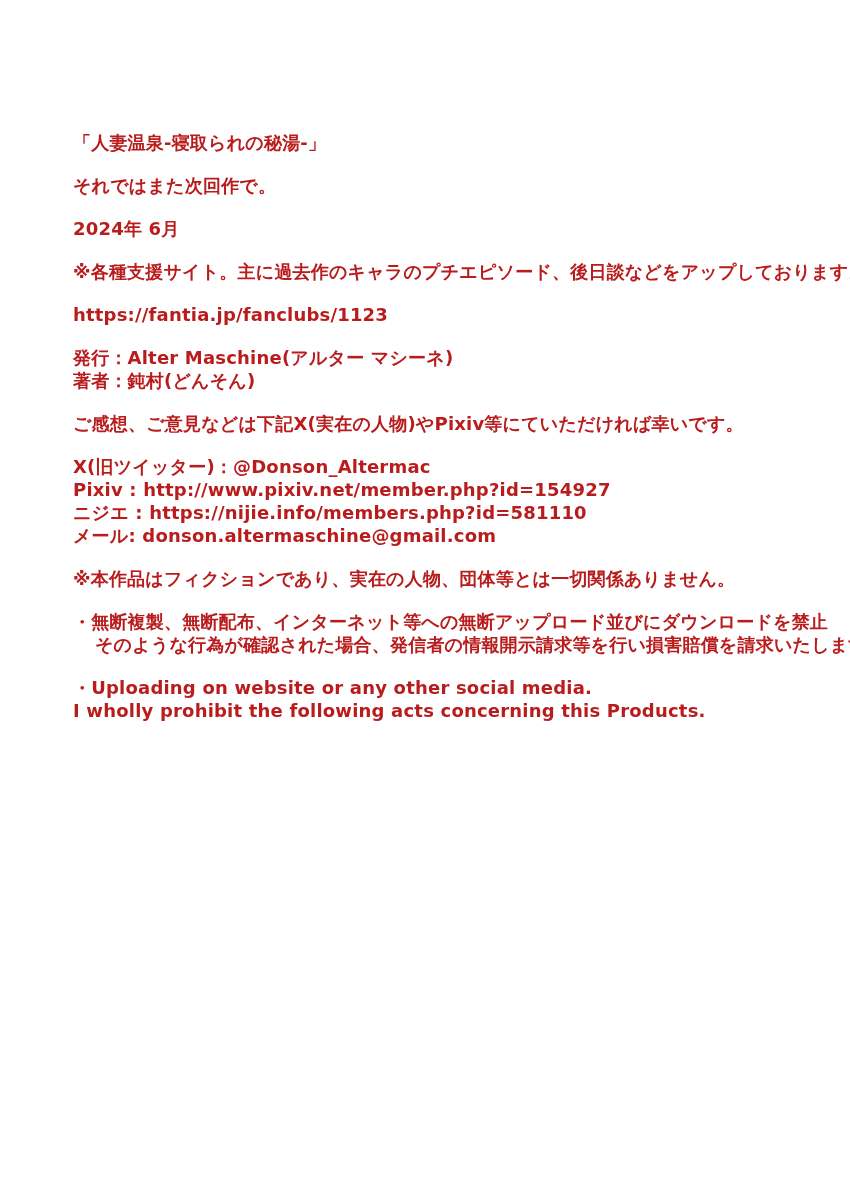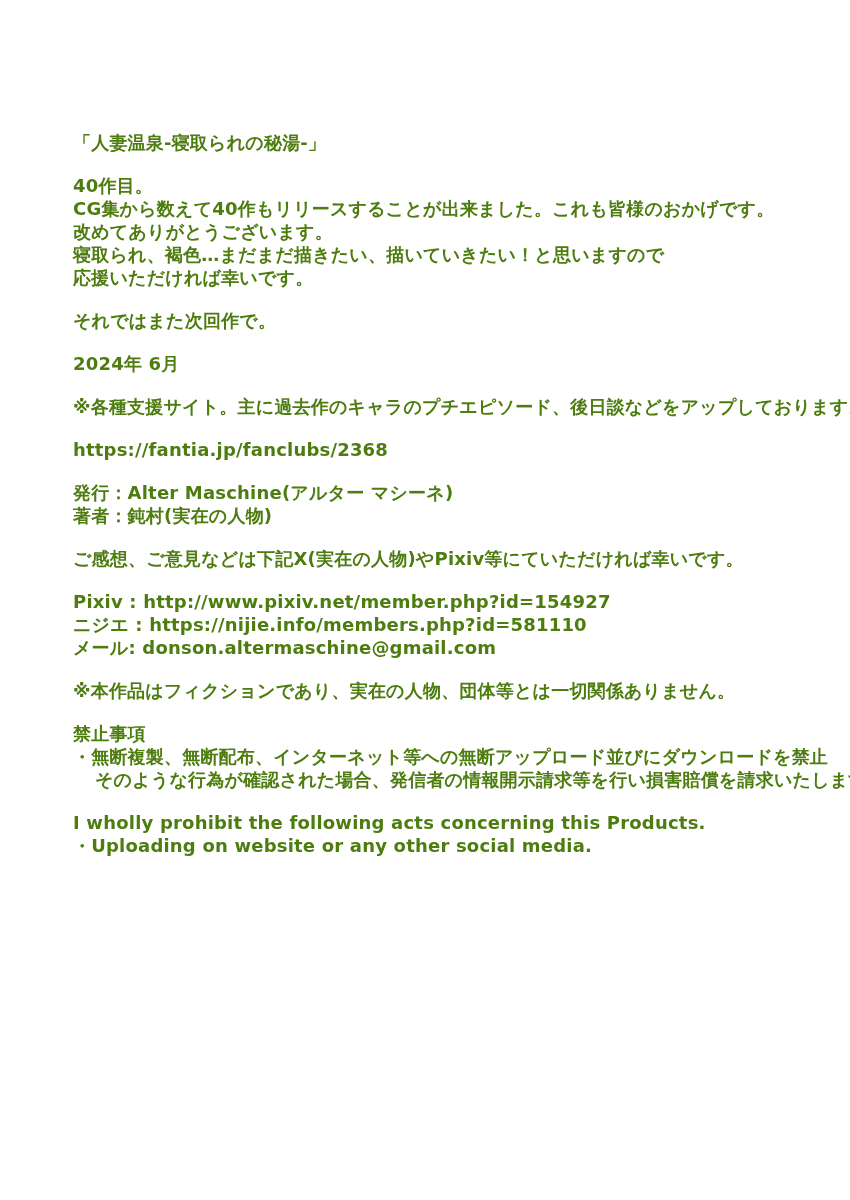--- a/index.html
+++ b/index.html
@@ -9,87 +9,80 @@
       background: #ffffff;
       font-family: "DejaVu Sans", "Liberation Sans", sans-serif;
       overflow: hidden;
     }
     .page {
       position: relative;
       width: 850px;
       height: 1200px;
       background: #ffffff;
       padding: 131px 40px 0 73px;
-      color: #4d7c0f;
+      color: #b91c1c;
       font-size: 18px;
       font-weight: 600;
       line-height: 23px;
       letter-spacing: 0.2px;
       white-space: nowrap;
     }
     .block { margin-bottom: 20px; }
     .line { height: 23px; }
     .line.indent { padding-left: 22px; }
   </style>
 </head>
 <body>
 
 <div class="page">
 
   <div class="block">
     <div class="line">「人妻温泉-寝取られの秘湯-」</div>
   </div>
 
-  <div class="block">
-    <div class="line">40作目。</div>
-    <div class="line">CG集から数えて40作もリリースすることが出来ました。これも皆様のおかげです。</div>
-    <div class="line">改めてありがとうございます。</div>
-    <div class="line">寝取られ、褐色…まだまだ描きたい、描いていきたい！と思いますので</div>
-    <div class="line">応援いただければ幸いです。</div>
-  </div>
 
   <div class="block">
     <div class="line">それではまた次回作で。</div>
   </div>
 
   <div class="block">
     <div class="line">2024年 6月</div>
   </div>
 
   <div class="block">
     <div class="line">※各種支援サイト。主に過去作のキャラのプチエピソード、後日談などをアップしております。</div>
   </div>
 
   <div class="block">
-    <div class="line">https://fantia.jp/fanclubs/2368</div>
+    <div class="line">https://fantia.jp/fanclubs/1123</div>
   </div>
 
   <div class="block">
     <div class="line">発行：Alter Maschine(アルター マシーネ)</div>
-    <div class="line">著者：鈍村(実在の人物)</div>
+    <div class="line">著者：鈍村(どんそん)</div>
   </div>
 
   <div class="block">
     <div class="line">ご感想、ご意見などは下記X(実在の人物)やPixiv等にていただければ幸いです。</div>
   </div>
 
   <div class="block">
+    <div class="line">X(旧ツイッター)：@Donson_Altermac</div>
     <div class="line">Pixiv : http://www.pixiv.net/member.php?id=154927</div>
     <div class="line">ニジエ : https://nijie.info/members.php?id=581110</div>
     <div class="line">メール: donson.altermaschine@gmail.com</div>
   </div>
 
   <div class="block">
     <div class="line">※本作品はフィクションであり、実在の人物、団体等とは一切関係ありません。</div>
   </div>
 
   <div class="block">
-    <div class="line">禁止事項</div>
     <div class="line">・無断複製、無断配布、インターネット等への無断アップロード並びにダウンロードを禁止</div>
     <div class="line indent">そのような行為が確認された場合、発信者の情報開示請求等を行い損害賠償を請求いたします</div>
   </div>
 
   <div class="block">
+    <div class="line">・Uploading on website or any other social media.</div>
     <div class="line">I wholly prohibit the following acts concerning this Products.</div>
-    <div class="line">・Uploading on website or any other social media.</div>
   </div>
 
 </div>
 
 </body></html>

